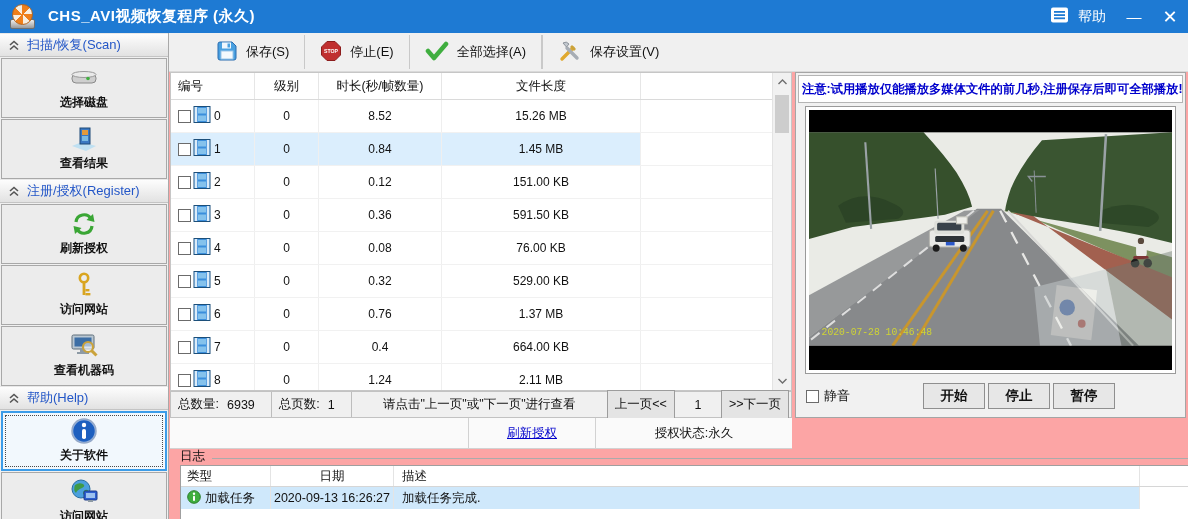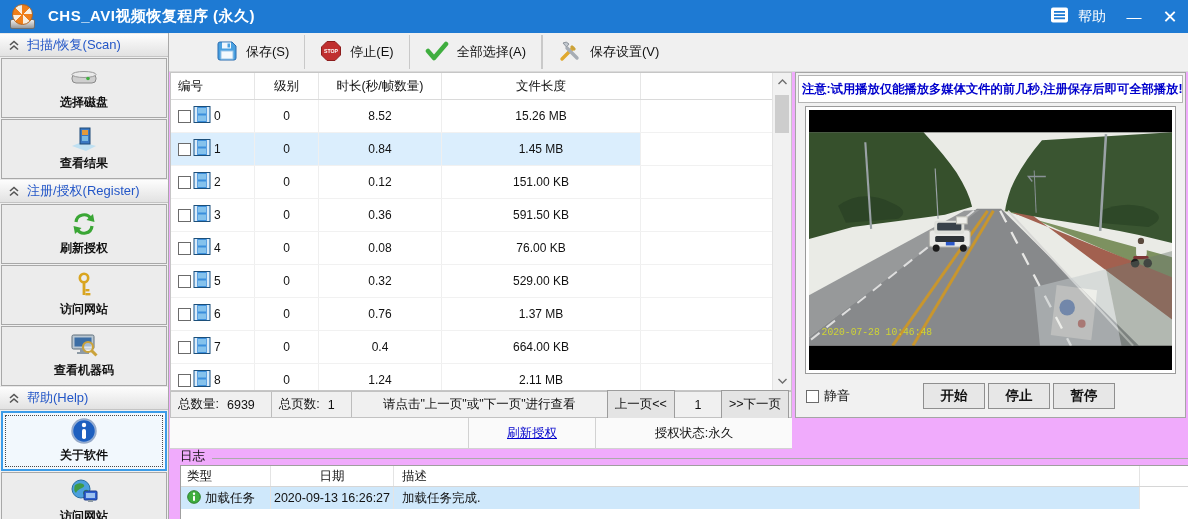--- a/index.html
+++ b/index.html
@@ -1,17 +1,17 @@
 <!DOCTYPE html>
 <html><head>
 <meta charset="utf-8">
 <style>
   * { margin:0; padding:0; box-sizing:border-box; }
   body { background:#d4d4d4; font-family:"Liberation Sans","DejaVu Sans",sans-serif; }
-  #app { position:relative; width:1188px; height:519px; background:#f0abfc; overflow:hidden;
+  #app { position:relative; width:1188px; height:519px; background:#fca5a5; overflow:hidden;
          font-family:"Liberation Sans","DejaVu Sans",sans-serif; color:#111; }
 
   
   .titlebar { position:absolute; left:0; top:0; width:1188px; height:33px; background:#1e7ad3;
               display:flex; align-items:center; color:#fff; }
   .app-icon { width:27px; height:25px; margin-left:9px; position:relative; }
   .app-icon .drive { position:absolute; left:1px; bottom:0; width:25px; height:10px; border-radius:2px;
                      background:linear-gradient(#efefef,#9a9a9a); border:1px solid #6f6f6f; }
   .app-icon .fan { position:absolute; left:3px; top:0; width:21px; height:21px; border-radius:50%;
                    border:1px solid #b5651d;

